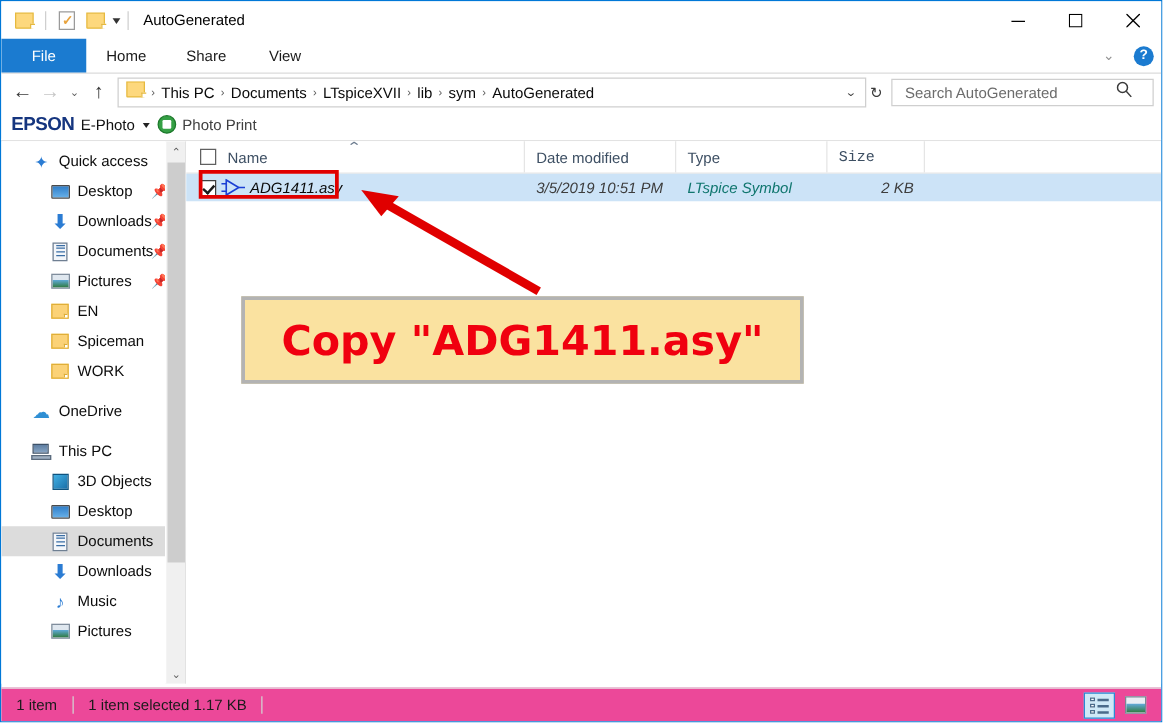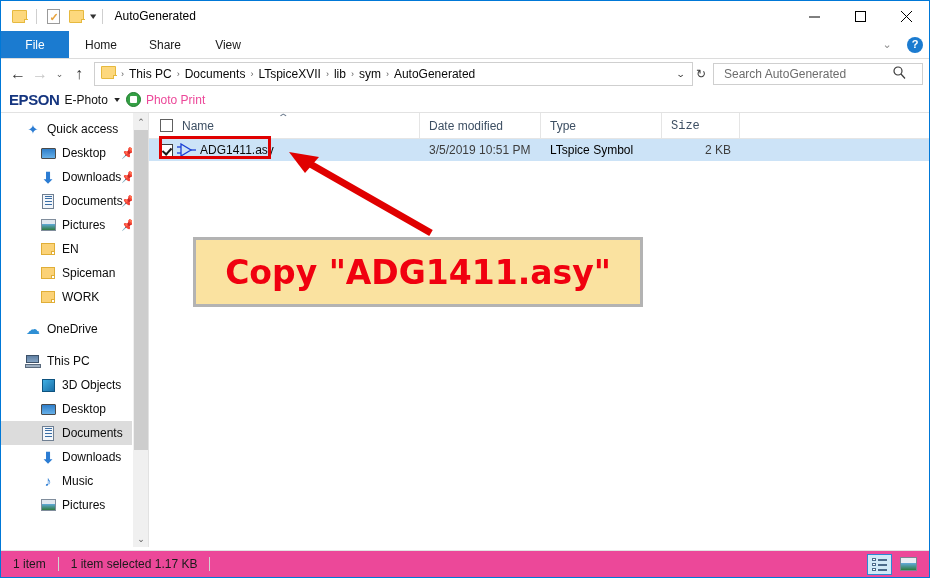--- a/index.html
+++ b/index.html
@@ -277,21 +277,21 @@
     box-sizing: border-box;
     position: relative;
     display:flex; align-items:center; justify-content:center;
   }
   #pp-icon::after {
     content:"";
     width: 7px; height: 7px;
     background:#ffffff;
     border-radius: 1px;
   }
-  #epson-pp { font-size: 12px; color: #ec4899; }
+  #epson-pp { font-size: 12px; color: #404040; }
 
   
   #content {
     display: flex;
     height: 434px;
     border-top: 1px solid #e2e2e2;
   }
 
   
   #sidebar {
@@ -495,24 +495,25 @@
     align-items: center;
     position: relative;
   }
   .cell {
     font-size: 12px;
     color: #1a1a1a;
     height: 22px;
     display: flex;
     align-items: center;
     box-sizing: border-box;
+    font-style: italic;
   }
   .cell-name { width: 271px; padding-left: 11px; }
   .cell-date { width: 121px; padding-left: 9px; color:#3d3d3d;}
-  .cell-type { width: 121px; padding-left: 9px; color:#000000;}
+  .cell-type { width: 121px; padding-left: 9px; color:#0f766e;}
   .cell-size { width: 78px; justify-content: flex-end; padding-right: 9px; color:#3d3d3d;}
   #row-check {
     width: 13px; height: 13px;
     border: 1px solid #3f3f3f;
     box-sizing: border-box;
     background: #fff;
     margin-right: 4px;
     position: relative;
     flex: 0 0 13px;
   }

